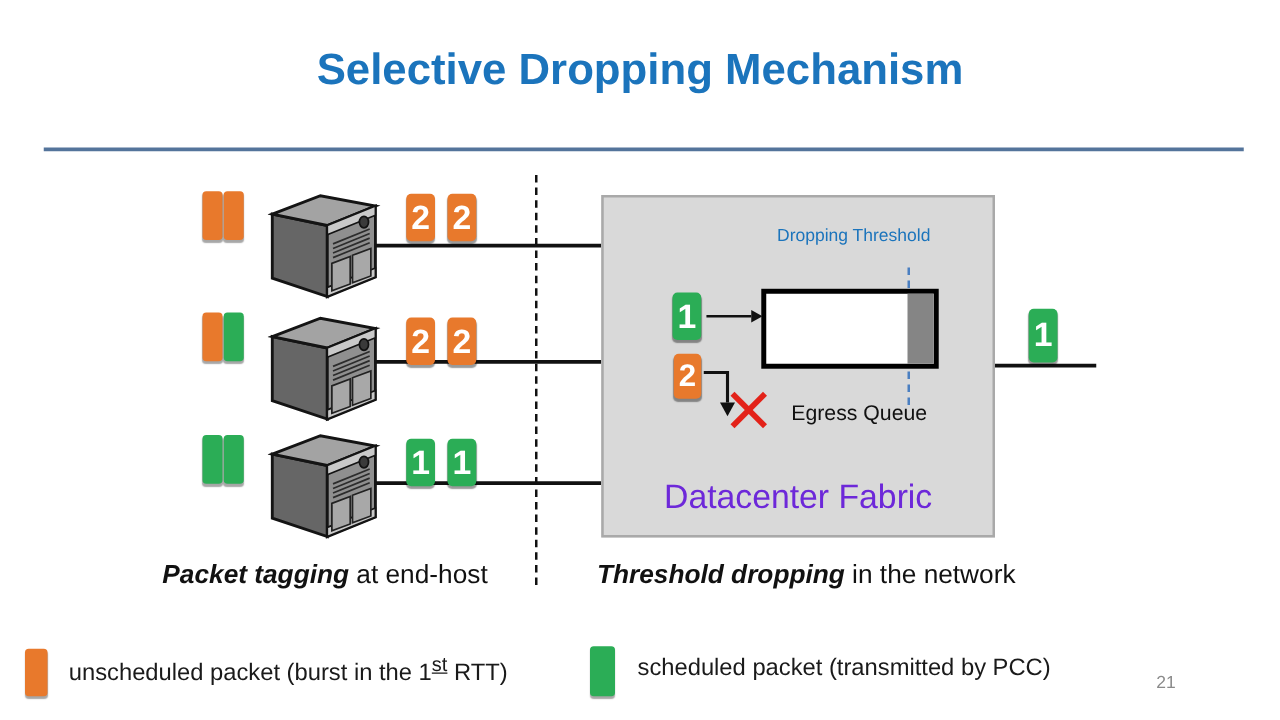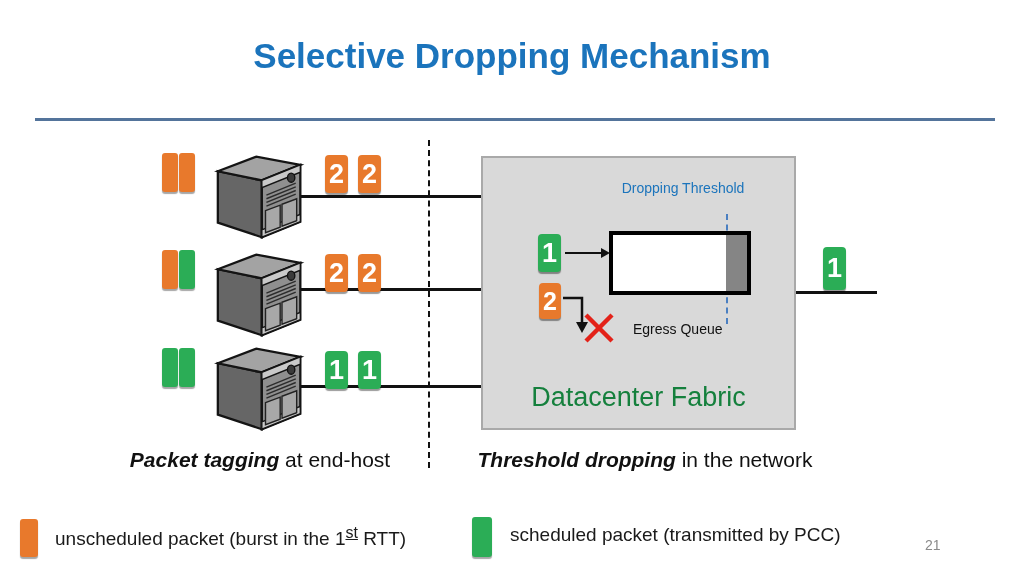--- a/index.html
+++ b/index.html
@@ -42,23 +42,23 @@
     position:absolute;left:481px;top:156px;width:315px;height:274px;
     background:var(--fabric-fill);border:2px solid var(--fabric-border);box-sizing:border-box;
   }
   .threshold-label{position:absolute;left:80px;top:22px;width:240px;text-align:center;
     font-size:14px;color:var(--title-blue);}
   .threshold-line{position:absolute;left:243px;top:56px;height:110px;width:0;
     border-left:2.5px dashed var(--threshold-blue);}
   .queue{position:absolute;left:126px;top:73px;width:142px;height:64px;background:#fff;
     border:4px solid #000;box-sizing:border-box;}
   .queue-fill{position:absolute;right:0;top:0;bottom:0;width:21px;background:var(--queue-dark);}
-  .egress-label{position:absolute;left:150px;top:163px;font-size:14px;color:#111;}
+  .egress-label{position:absolute;left:150px;top:163px;font-size:17px;color:#111;}
   .fabric-label{position:absolute;left:0;top:224px;width:100%;text-align:center;
-    font-size:27px;color:#15803d;}
+    font-size:27px;color:#6d28d9;}
 
   
   .caption{position:absolute;top:448px;font-size:21px;text-align:center;color:#111;}
   .caption b{font-weight:700;font-style:italic;}
 
   
   .swatch{position:absolute;border-radius:3px;box-shadow:0 2px 1px rgba(0,0,0,.35);}
   .legend-text{position:absolute;top:524px;font-size:19px;color:#1a1a1a;}
   .legend-text sup{font-size:16px;text-decoration:underline;}
   .page-num{position:absolute;left:925px;top:537px;font-size:14px;color:#8a8a8a;}

